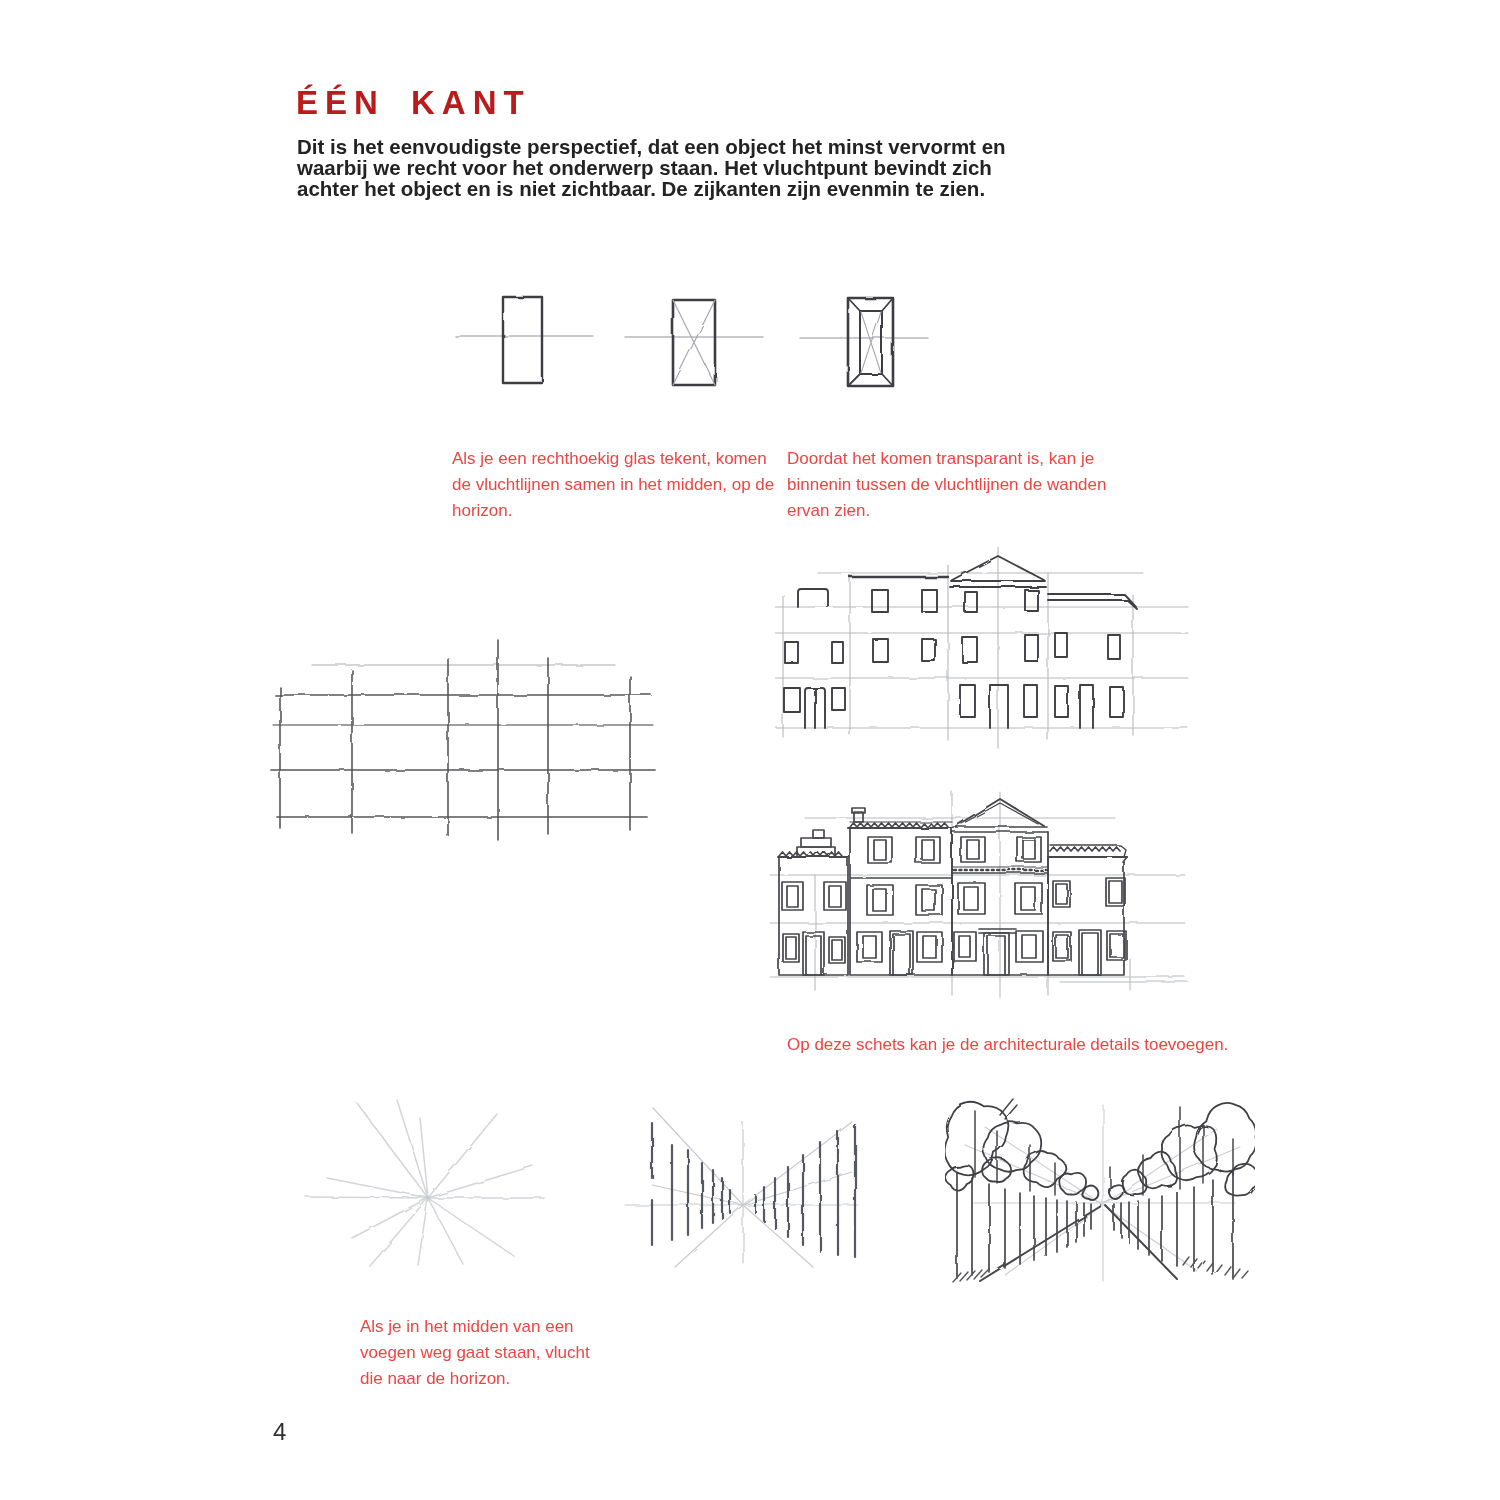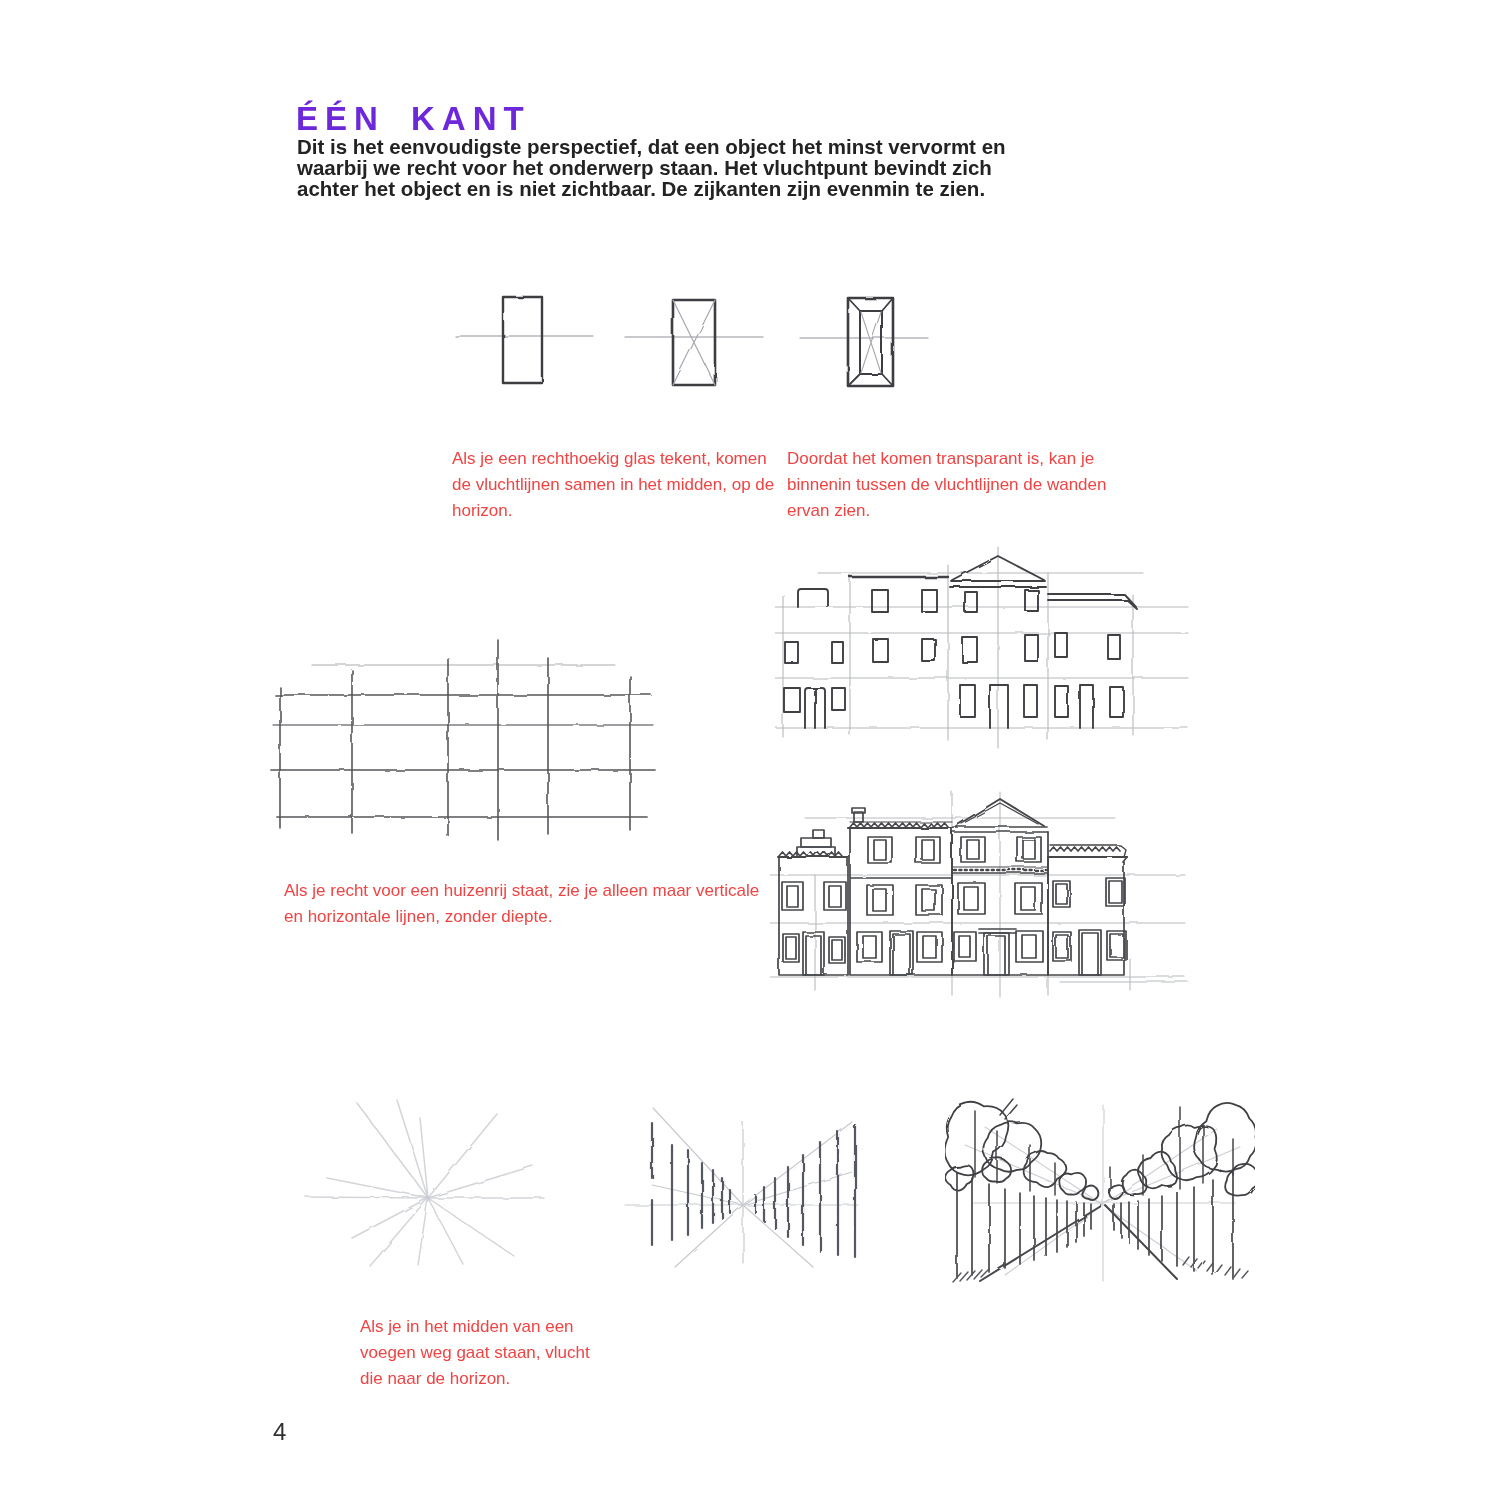--- a/index.html
+++ b/index.html
@@ -1,21 +1,21 @@
 <!DOCTYPE html>
 <html><head>
 <meta charset="utf-8">
 <style>
   html,body{margin:0;padding:0;background:#ffffff;}
   .page{position:relative;width:1500px;height:1500px;background:#ffffff;overflow:hidden;
         font-family:"Liberation Sans","DejaVu Sans",sans-serif;}
   .fig{position:absolute;}
-  .title{position:absolute;left:296px;top:100px;margin:0;
+  .title{position:absolute;left:296px;top:84px;margin:0;
          font-size:33px;font-weight:bold;letter-spacing:7px;word-spacing:10px;
-         color:#6d28d9;white-space:nowrap;}
+         color:#b91c1c;white-space:nowrap;}
   .intro{position:absolute;left:297px;top:136px;margin:0;width:720px;
          font-size:20.5px;line-height:21px;font-weight:bold;color:#232323;
          white-space:pre-line;}
   .cap{position:absolute;margin:8px;font-size:17px;line-height:26px;color:#ef4444;
        white-space:pre-line;}
   .pagenum{position:absolute;left:273px;top:1418px;font-size:24px;color:#303030;}
 </style>
 </head>
 <body>
 
@@ -86,22 +86,20 @@
       <line x1="9" y1="189" x2="379" y2="189" stroke="#55565a" stroke-width="1.7"></line>
       <line x1="12" y1="59" x2="12" y2="200" stroke="#55565a" stroke-width="1.6"></line>
       <line x1="84" y1="42" x2="84" y2="205" stroke="#55565a" stroke-width="1.6"></line>
       <line x1="180" y1="30" x2="180" y2="208" stroke="#55565a" stroke-width="1.6"></line>
       <line x1="230" y1="12" x2="230" y2="212" stroke="#55565a" stroke-width="1.6"></line>
       <line x1="280" y1="30" x2="280" y2="206" stroke="#55565a" stroke-width="1.6"></line>
       <line x1="362" y1="48" x2="362" y2="202" stroke="#55565a" stroke-width="1.6"></line>
     </g>
   </svg>
 
-  <p class="cap" style="left:276px;top:870px">Als je recht voor een huizenrij staat, zie je alleen maar verticale
-en horizontale lijnen, zonder diepte.</p>
 
   <svg class="fig" style="left:775px;top:545px" width="415" height="215" viewBox="0 0 415 215">
     <g filter="url(#rough1)" fill="none" stroke-linecap="round" stroke-linejoin="round">
       <g stroke="#b6b8bc" stroke-width="1.1">
         <line x1="43" y1="28" x2="368" y2="28"></line>
         <line x1="0" y1="62" x2="413" y2="62"></line>
         <line x1="0" y1="88" x2="413" y2="88"></line>
         <line x1="0" y1="133" x2="413" y2="133"></line>
         <line x1="0" y1="183" x2="413" y2="183"></line>
         <line x1="8" y1="50" x2="8" y2="192"></line>
@@ -230,20 +228,21 @@
         <rect x="283" y="142" width="18" height="29"></rect>
           <rect x="286" y="145" width="12" height="23"></rect>
         <rect x="309" y="140" width="22" height="45"></rect>
           <path d="M312 185 V143 H328 V185"></path>
         <rect x="337" y="141" width="19" height="29"></rect>
           <rect x="340" y="144" width="13" height="23"></rect>
       </g>
     </g>
   </svg>
 
+  <p class="cap" style="left:779px;top:1024px">Op deze schets kan je de architecturale details toevoegen.</p>
 
   <svg class="fig" style="left:300px;top:1090px" width="260" height="190" viewBox="0 0 260 190">
     <g filter="url(#rough2)" fill="none" stroke="#d3d5da" stroke-width="1.5" stroke-linecap="round">
       <path d="M128 108 L120 28 M128 108 L97 10 M128 108 L57 13 M128 108 L27 88
                M128 108 L6 107 M128 108 L52 148 M128 108 L70 176 M128 108 L118 175
                M128 108 L163 174 M128 108 L214 166 M128 108 L244 108 M128 108 L233 76
                M128 108 L197 24"></path>
       <circle cx="128" cy="108" r="1.6" fill="#c6c8ce" stroke="none"></circle>
     </g>
   </svg>

